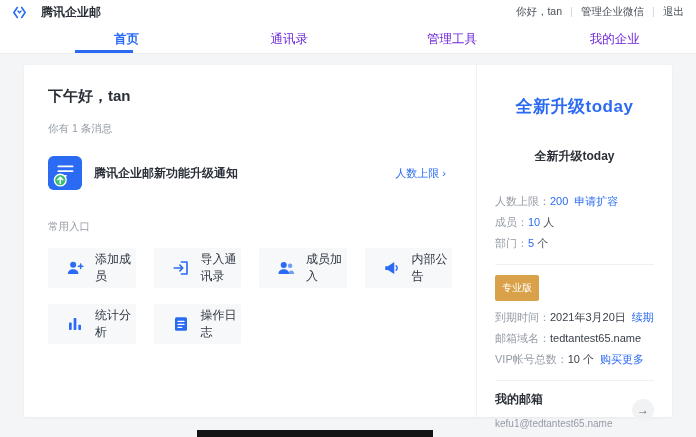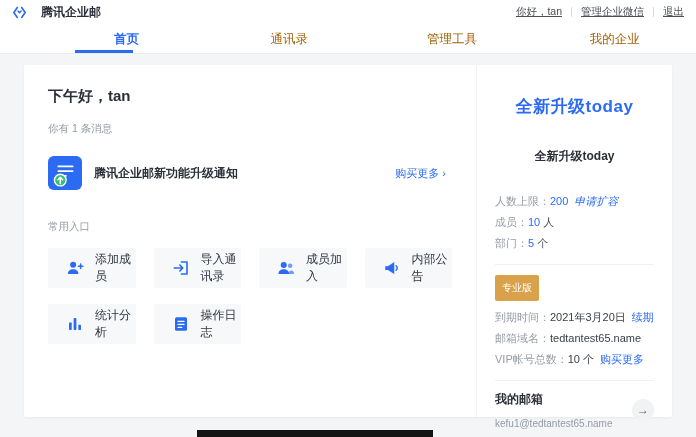--- a/index.html
+++ b/index.html
@@ -21,29 +21,29 @@
   .topbar {
     height: 24px; background: #fff;
     display: flex; align-items: center; justify-content: space-between;
     padding: 0 12px;
   }
   .logo-wrap { display: flex; align-items: center; gap: 14px; }
   .logo-wrap svg { width: 15px; height: 15px; display: block; }
   .logo-text { font-size: 12px; font-weight: bold; color: #2a2f38; }
   .top-links { display: flex; align-items: center; font-size: 10.5px; color: #4a4f58; }
   .top-links .sep { width: 1px; height: 10px; background: #d8dade; margin: 0 9px; }
-  .top-links span { cursor: default; text-decoration: underline; }
+  .top-links span { cursor: default; }
   
   .nav {
     height: 30px; background: #fff; display: flex;
     border-bottom: 1px solid #ebedf0;
   }
   .nav-tab {
     flex: 1; text-align: center; line-height: 30px;
-    font-size: 12.5px; color: #a16207; position: relative; cursor: pointer;
+    font-size: 12.5px; color: #6d28d9; position: relative; cursor: pointer;
   }
   .nav-tab.active { color: var(--accent); font-weight: bold; padding-left: 45px; }
   .nav-tab.active::after {
     content: ""; position: absolute; bottom: 0; left: 50%;
     transform: translateX(-50%); width: 58px; height: 3px; background: var(--accent);
   }
   
   .card {
     margin: 11px 24px 0; background: #fff; height: 352px;
     display: flex; border-radius: 2px; box-shadow: 0 1px 3px rgba(0,0,0,.05);
@@ -76,21 +76,21 @@
     padding: 14px 18px 0;
   }
   .promo-title {
     color: var(--accent); font-size: 17px; font-weight: bold;
     text-align: center; margin: 16px 0 30px; letter-spacing: .5px;
   }
   .promo-sub { font-size: 12px; font-weight: bold; color: #2a2f38; text-align: center; margin-bottom: 26px; }
   .stat-line { font-size: 11px; color: var(--text-gray); line-height: 21px; }
   .stat-line .val { color: var(--accent); }
   .stat-line .unit { color: #4a4f58; }
-  .stat-line .act { color: var(--accent); margin-left: 6px; cursor: pointer; font-style: italic; }
+  .stat-line .act { color: var(--accent); margin-left: 6px; cursor: pointer; }
   .divider { border-top: 1px solid #eef0f2; margin: 10px 0 10px; }
   .badge {
     display: inline-block; background: var(--badge-gold); color: #fff;
     font-size: 10px; padding: 6px 7px; border-radius: 2px; margin-bottom: 6px;
   }
   .plan-line { font-size: 11px; color: var(--text-gray); line-height: 21px; white-space: nowrap; }
   .plan-line .pv { color: #3a404a; }
   .plan-line .link { color: var(--accent); margin-left: 6px; cursor: pointer; }
   .mailbox { display: flex; align-items: center; margin-top: 4px; }
   .mailbox-info { flex: 1; min-width: 0; }
@@ -145,21 +145,21 @@
       <svg class="notice-icon" viewBox="0 0 36 36">
         <rect width="36" height="36" rx="6" fill="#2b6bf3"></rect>
         <path d="M11 11h15M11 16h15M11 21h8" stroke="#fff" stroke-width="2" stroke-linecap="round"></path>
         <circle cx="13" cy="25.5" r="6.2" fill="#35c06f" stroke="#fff" stroke-width="1.4"></circle>
         <path d="M13 29v-6.2M10.4 25.2L13 22.6l2.6 2.6" stroke="#fff" stroke-width="1.6" fill="none" stroke-linecap="round" stroke-linejoin="round"></path>
       </svg>
       <div>
         <div class="notice-title">腾讯企业邮新功能升级通知</div>
       </div>
       <div class="notice-spacer"></div>
-      <div class="notice-link">购买更多 ›</div>
+      <div class="notice-link">人数上限 ›</div>
     </div>
 
     <div class="shortcuts-label">常用入口</div>
 
     <div class="grid">
 
       <div class="shortcut">
         <svg viewBox="0 0 24 24">
           <circle cx="9.5" cy="7.5" r="4" fill="#2b6bf3"></circle>
           <path d="M2.5 20c0-4.2 3-6.3 7-6.3s7 2.1 7 6.3z" fill="#2b6bf3"></path>

